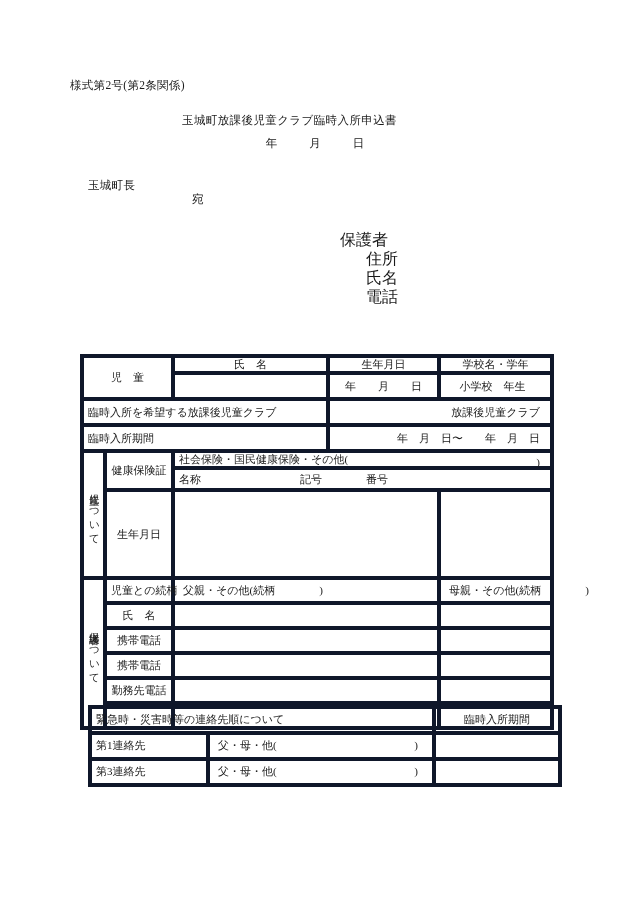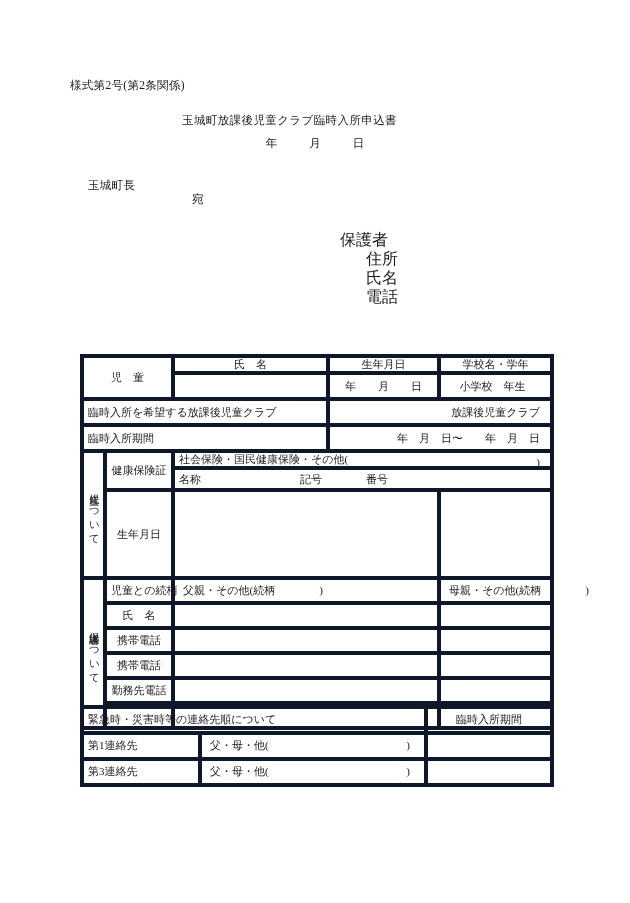--- a/index.html
+++ b/index.html
@@ -113,21 +113,21 @@
     text-orientation: upright;
     letter-spacing: 1px;
     margin: 0 auto;
     line-height: 1;
     display: inline-block;
     font-size: 10.5px;
   }
   .vcell { padding: 3px 0 !important; text-align: center; }
 
   .main-tbl { left: 80px; top: 354px; width: 470px; }
-  .emg-tbl  { left: 80px; top: 705px; width: 470px; }
+  .emg-tbl  { left: 88px; top: 705px; width: 470px; }
 
   .pad-r { padding-right: 10px !important; }
   .pad-l { padding-left: 8px !important; }
 </style>
 </head>
 <body>
 
 <div class="page">
 
   <div class="form-no">様式第2号(第2条関係)</div>

